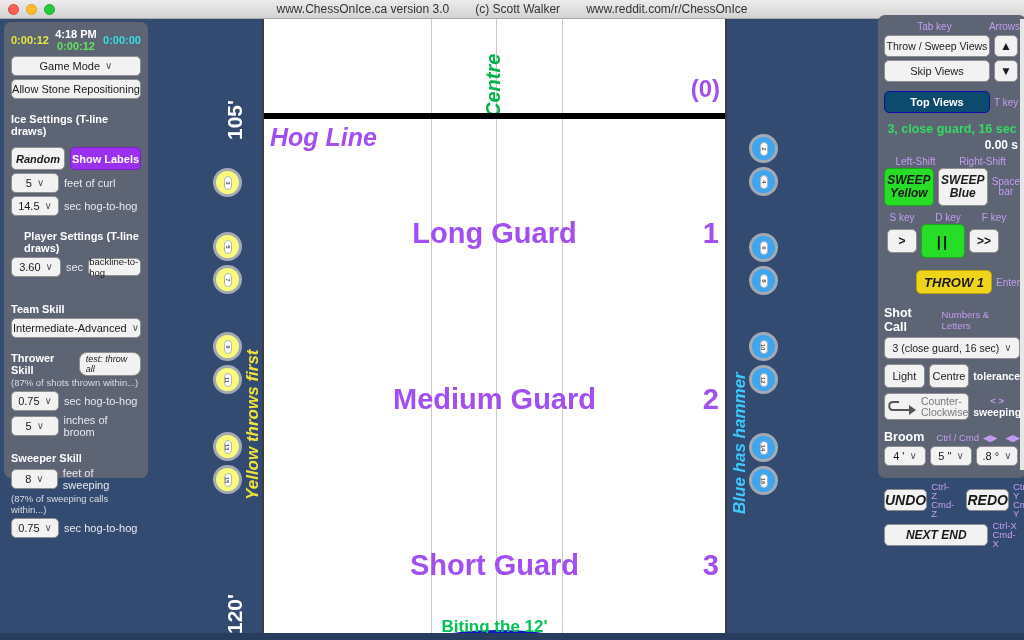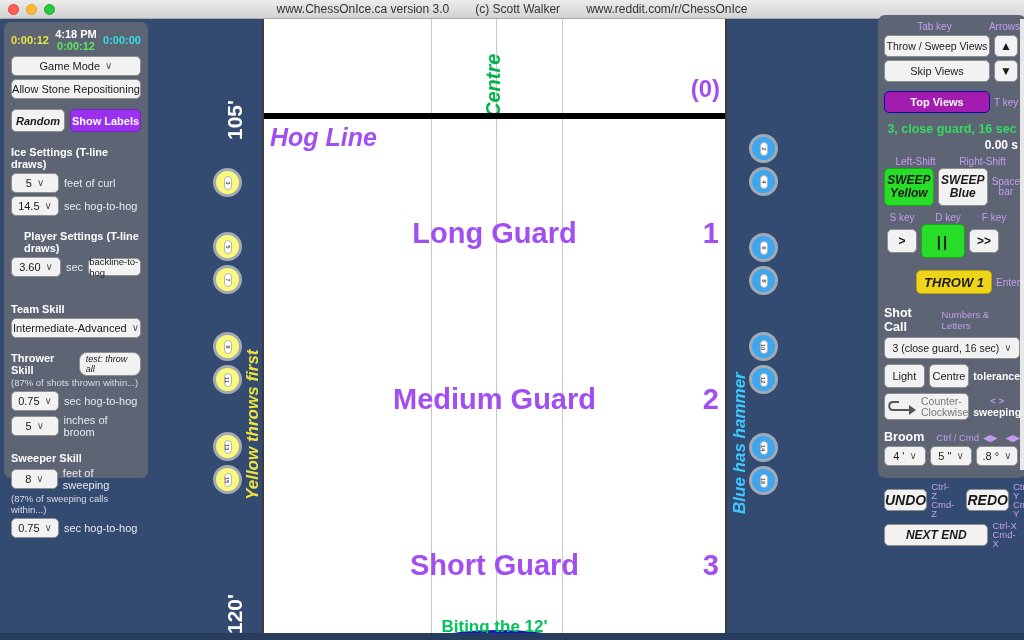--- a/index.html
+++ b/index.html
@@ -78,21 +78,21 @@
   .t-grn { color:#5ee65e; font-size:11px; font-weight:bold; text-align:center; }
   .showlabels { background:#9b30f0; color:#fff; font-weight:bold; border:1px solid #7a20c4; }
   .testpill { background:#f2f2f2; border:1px solid #8f8f8f; border-radius:8px;
     font-size:9px; font-style:italic; color:#222; padding:1px 6px; }
 
   
   .rpanel { left:878px; top:15px; width:148px; height:463px; padding:6px 6px 0 6px; }
   .rrow { display:flex; align-items:center; gap:4px; margin-top:3px; }
   .arrbtn { width:24px; height:22px; font-size:12px; }
   .bigbtn { width:106px; height:22px; }
-  .topviews { background:#a21caf; color:#fff; border:1px solid #0d0da8; font-weight:bold; }
+  .topviews { background:#0c4a6e; color:#fff; border:1px solid #0d0da8; font-weight:bold; }
   .statusgreen { color:#35d964; font-size:12.5px; font-weight:bold; text-align:center; margin-top:9px; }
   .timerwhite { color:#fff; font-size:12px; font-weight:bold; text-align:right; margin:2px 2px 0 0; }
   .sweepbtn { width:63px; height:38px; font-size:12px; font-weight:bold; font-style:italic; line-height:13px; }
   .greenbtn { background:#28dd28; border:1px solid #17a817; }
   .speedbtn { width:30px; height:24px; font-weight:bold; font-size:12px; }
   .pausebtn { width:44px; height:34px; font-size:15px; font-weight:bold; letter-spacing:2px; }
   .throwbtn { width:116px; height:24px; background:#efd51a; border:1px solid #b8a312;
     font-size:13px; font-weight:bold; font-style:italic; }
   .whead { color:#fff; font-weight:bold; font-size:12.5px; }
   .plbl { color:#c49df2; font-size:9.5px; }
@@ -257,26 +257,26 @@
 
   <div class="lrow">
     <div class="sel" style="flex:1">
       <span>Game Mode</span>
       <span class="chev">∨</span>
     </div>
   </div>
   <div class="lrow">
     <div class="wbtn" style="flex:1; height:20px;">Allow Stone Repositioning</div>
   </div>
+  <div class="lrow heading" style="margin-top:14px;">Ice Settings (T-line draws)</div>
+
   <div class="lrow" style="margin-top:10px;">
     <div class="wbtn" style="width:54px; height:23px; font-weight:bold; font-style:italic;">Random</div>
     <div class="wbtn showlabels" style="flex:1; height:23px;">Show Labels</div>
   </div>
-
-  <div class="lrow heading" style="margin-top:14px;">Ice Settings (T-line draws)</div>
   <div class="lrow">
     <div class="sel" style="width:48px">
       <span>5</span>
       <span class="chev">∨</span>
     </div>
     <span class="lbl">feet of curl</span>
   </div>
   <div class="lrow">
     <div class="sel" style="width:48px">
       <span>14.5</span>

